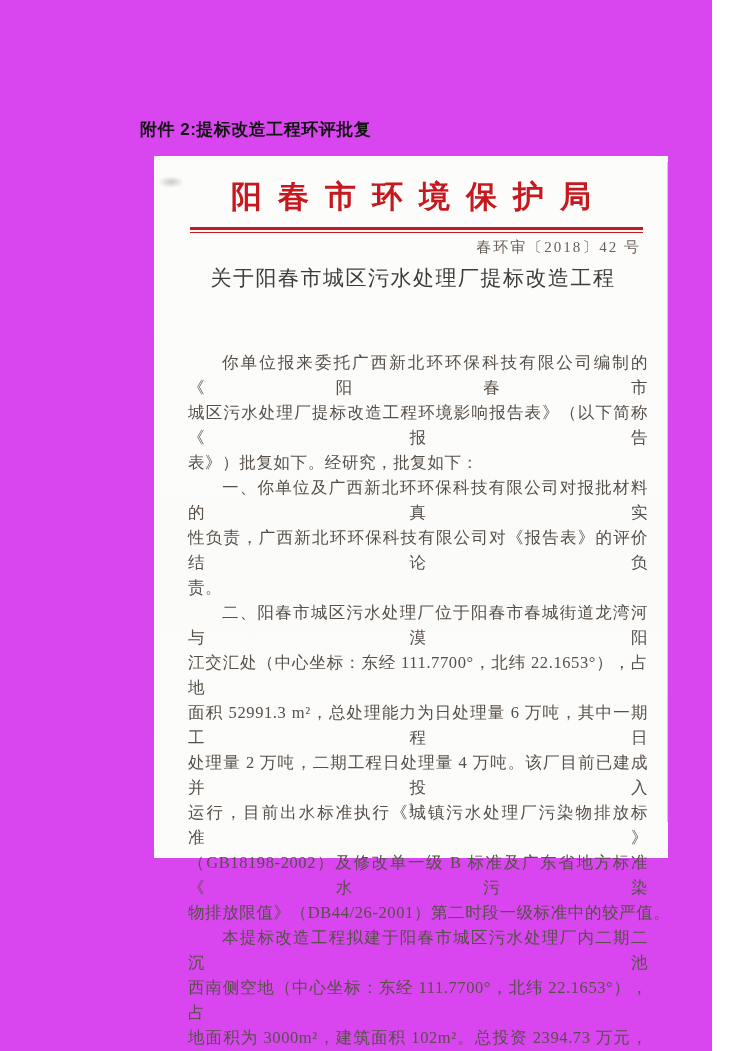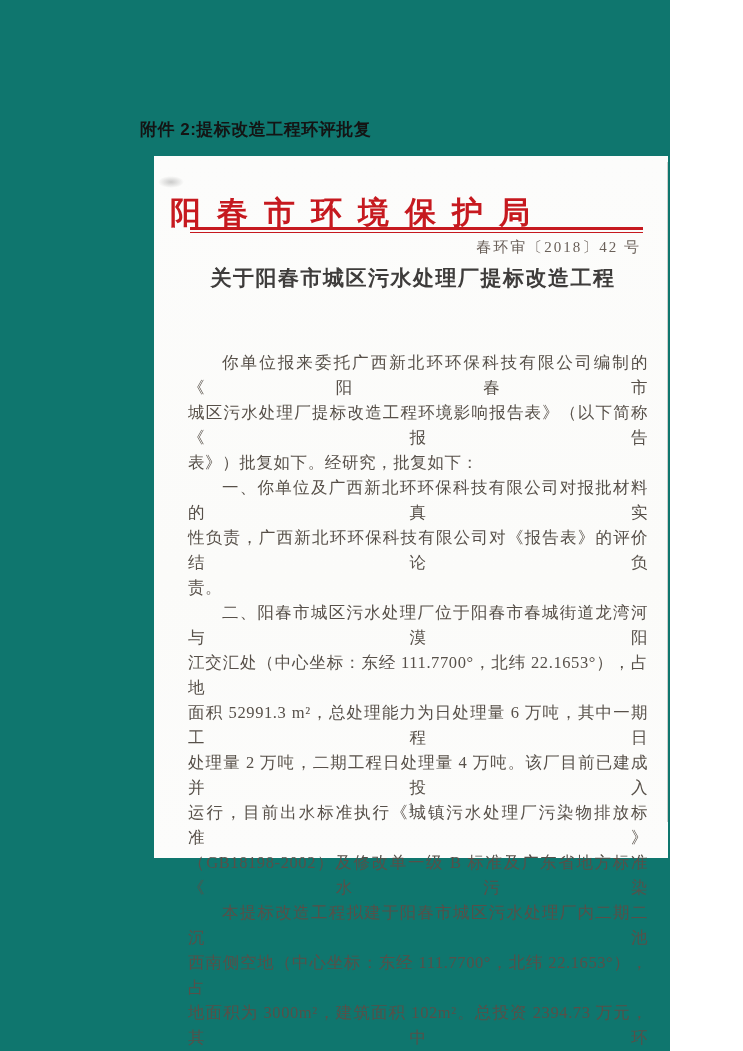--- a/index.html
+++ b/index.html
@@ -1,52 +1,53 @@
 <!DOCTYPE html>
 <html><head>
 <meta charset="utf-8">
 <style>
   html,body{margin:0;padding:0;background:#ffffff;}
   .page{
-    position:relative;width:670px;height:1051px;background:#0f766e;overflow:hidden;
+    position:relative;width:670px;height:1051px;background:#d946ef;overflow:hidden;
     font-family:"Liberation Serif","DejaVu Serif",serif;
+    padding-left:42px;
   }
   .attachment-label{
     position:absolute;left:140px;top:118px;
     font-family:"Liberation Sans","DejaVu Sans",sans-serif;
     font-weight:bold;font-size:17px;color:#141414;letter-spacing:0.5px;
   }
   
   .scan{
     position:absolute;left:154px;top:156px;width:514px;height:702px;
     background:linear-gradient(180deg,#fcfcfb 0%,#fbfbf9 60%,#fcfcfb 100%);
   }
   .scan-edge-right{
     position:absolute;left:513px;top:6px;width:1px;height:660px;background:#cfcfcc;
   }
   .smudge{
     position:absolute;left:4px;top:20px;width:26px;height:12px;border-radius:50%;
     background:radial-gradient(closest-side,rgba(110,110,110,0.35),rgba(110,110,110,0));
   }
   .agency-name{
-    position:absolute;left:0;right:0;top:36px;
+    position:absolute;left:0;right:0;top:20px;text-align:center;
     font-weight:bold;font-size:31px;color:#c6191f;
     letter-spacing:16px;text-indent:16px;white-space:nowrap;
   }
   .red-rule{
     position:absolute;left:36px;right:25px;top:71px;height:2px;
     border-top:3px solid #c6191f;border-bottom:1px solid #c6191f;
   }
   .doc-number{
     position:absolute;right:27px;top:82px;
     font-size:15px;color:#695f58;letter-spacing:2px;
   }
   .doc-title{
     position:absolute;left:4px;right:0;top:106px;text-align:center;
-    font-weight:bold;font-size:21px;line-height:33px;color:#3e3c3b;letter-spacing:1.5px;
+    font-weight:normal;font-size:21px;line-height:33px;color:#3e3c3b;letter-spacing:1.5px;
   }
   .body-text{
     position:absolute;left:34px;top:194px;width:460px;
   }
   .bline{
     font-size:16.5px;line-height:25px;color:#575049;letter-spacing:0.6px;
     white-space:nowrap;overflow:visible;
   }
   .just{white-space:normal;text-align:justify;text-align-last:justify;}
   .indent{text-indent:34px;}
@@ -83,20 +84,21 @@
       <div class="bline">表》）批复如下。经研究，批复如下：</div>
       <div class="bline just indent">一、你单位及广西新北环环保科技有限公司对报批材料的真实</div>
       <div class="bline just">性负责，广西新北环环保科技有限公司对《报告表》的评价结论负</div>
       <div class="bline">责。</div>
       <div class="bline just indent">二、阳春市城区污水处理厂位于阳春市春城街道龙湾河与漠阳</div>
       <div class="bline just">江交汇处（中心坐标：东经 111.7700°，北纬 22.1653°），占地</div>
       <div class="bline just">面积 52991.3 m²，总处理能力为日处理量 6 万吨，其中一期工程日</div>
       <div class="bline just">处理量 2 万吨，二期工程日处理量 4 万吨。该厂目前已建成并投入</div>
       <div class="bline just">运行，目前出水标准执行《城镇污水处理厂污染物排放标准》</div>
       <div class="bline just">（GB18198-2002）及修改单一级 B 标准及广东省地方标准《水污染</div>
+      <div class="bline">物排放限值》（DB44/26-2001）第二时段一级标准中的较严值。</div>
       <div class="bline just indent">本提标改造工程拟建于阳春市城区污水处理厂内二期二沉池</div>
       <div class="bline just">西南侧空地（中心坐标：东经 111.7700°，北纬 22.1653°），占</div>
       <div class="bline just">地面积为 3000m²，建筑面积 102m²。总投资 2394.73 万元，其中环</div>
 
     </div>
 
     <div class="page-number">1</div>
 
   </div>
 

